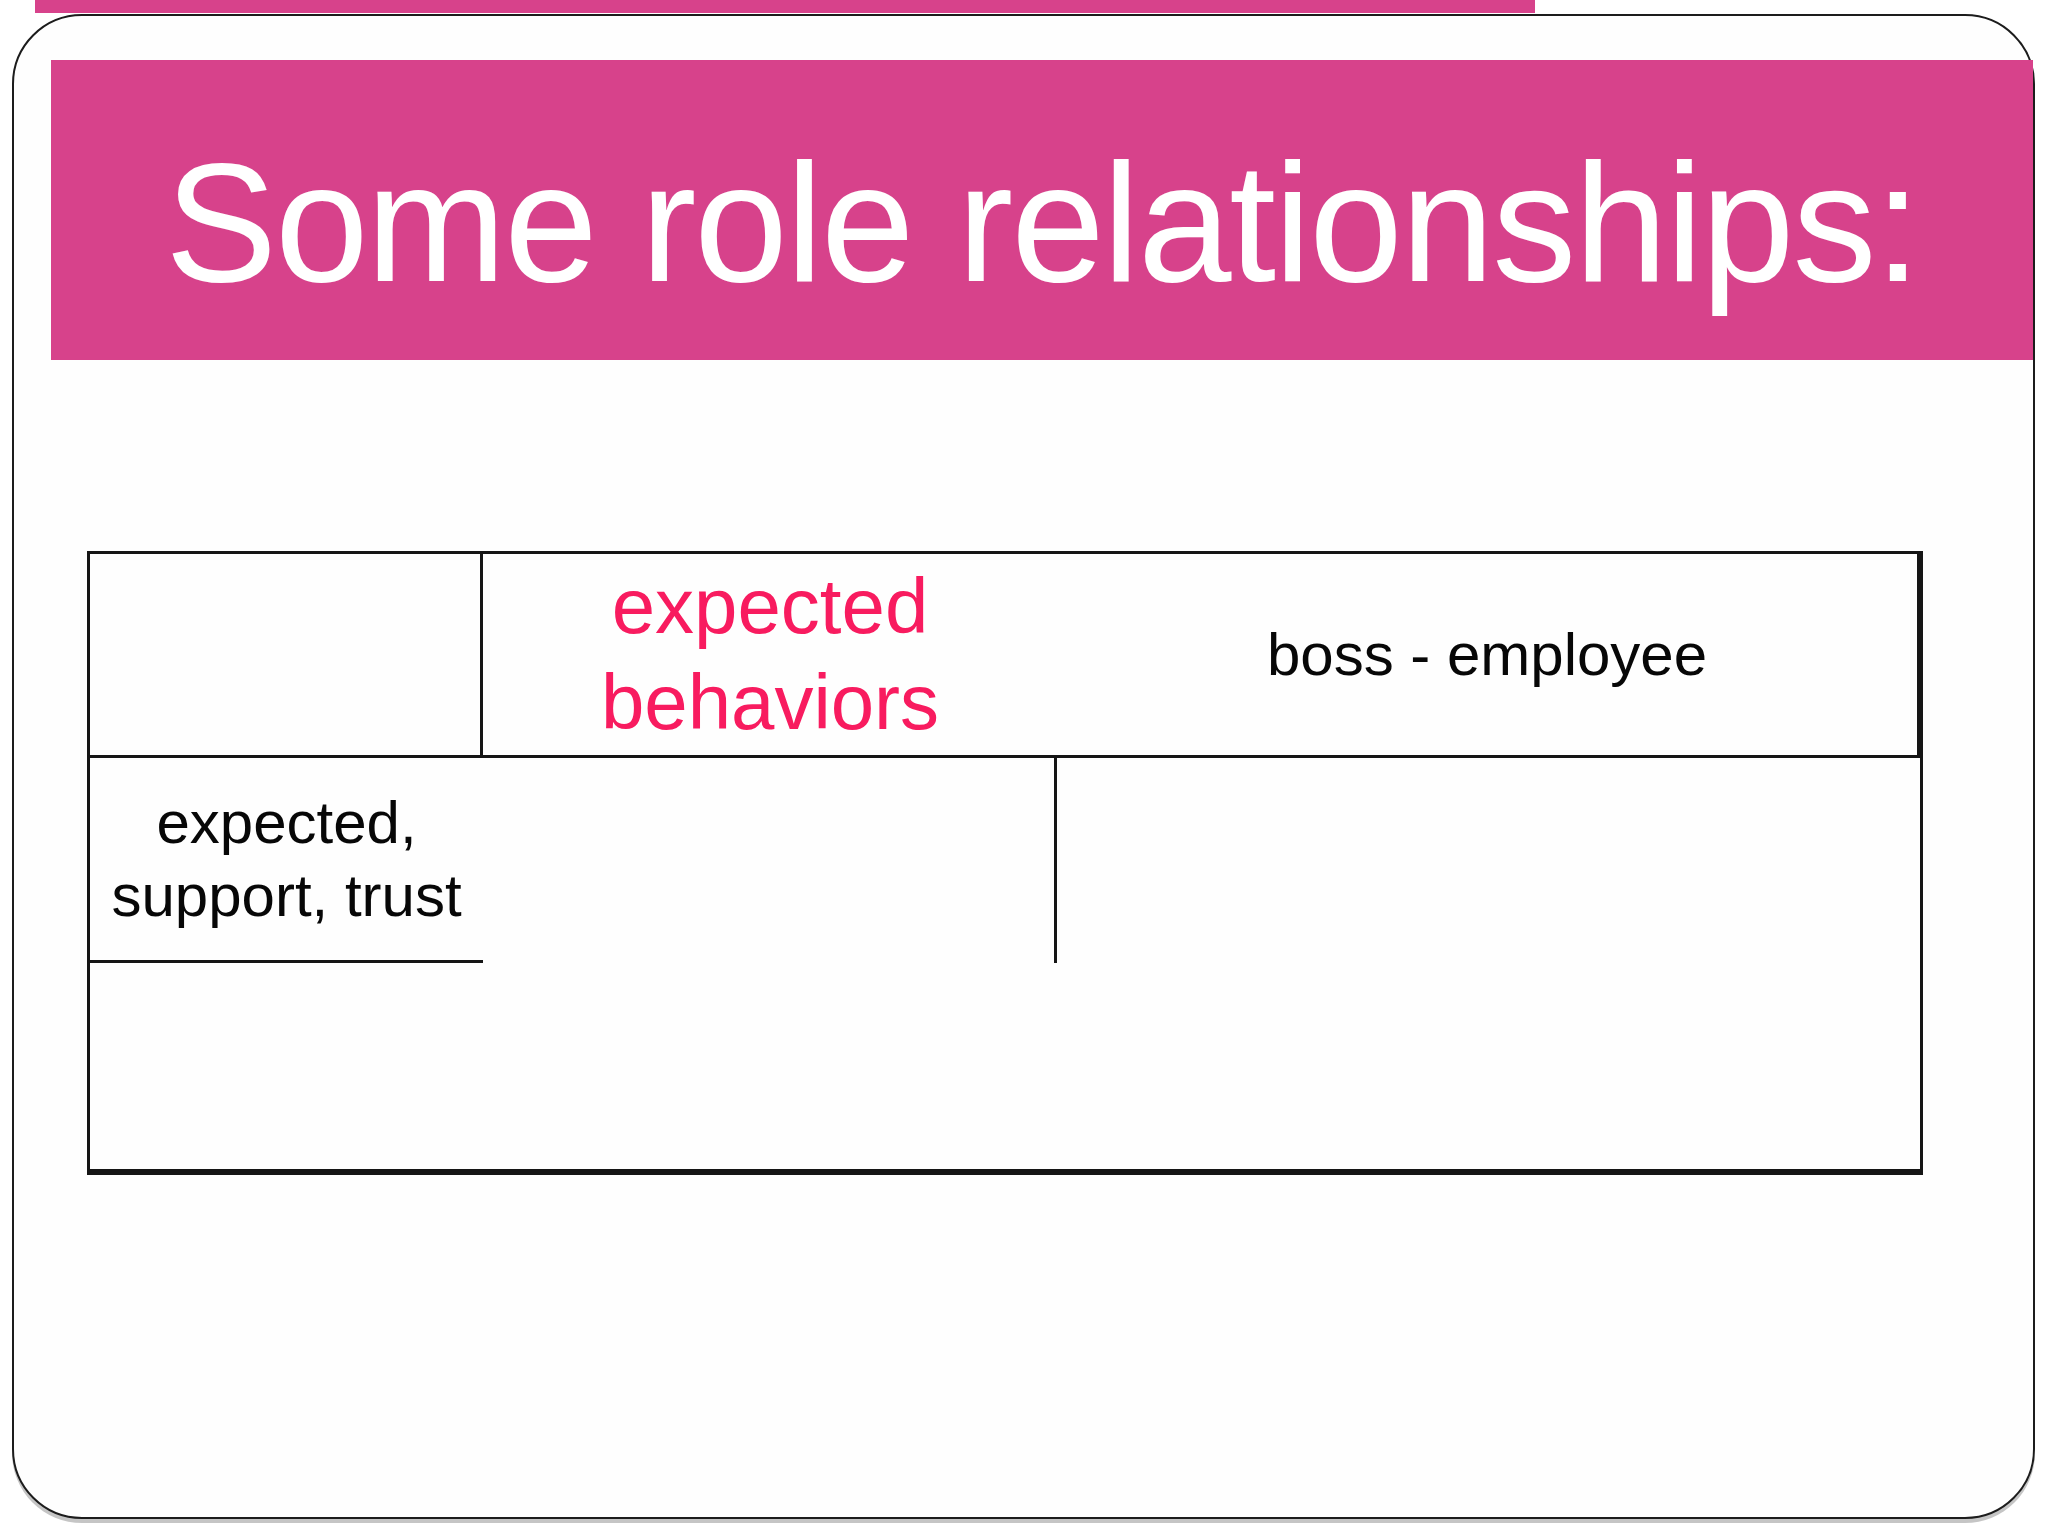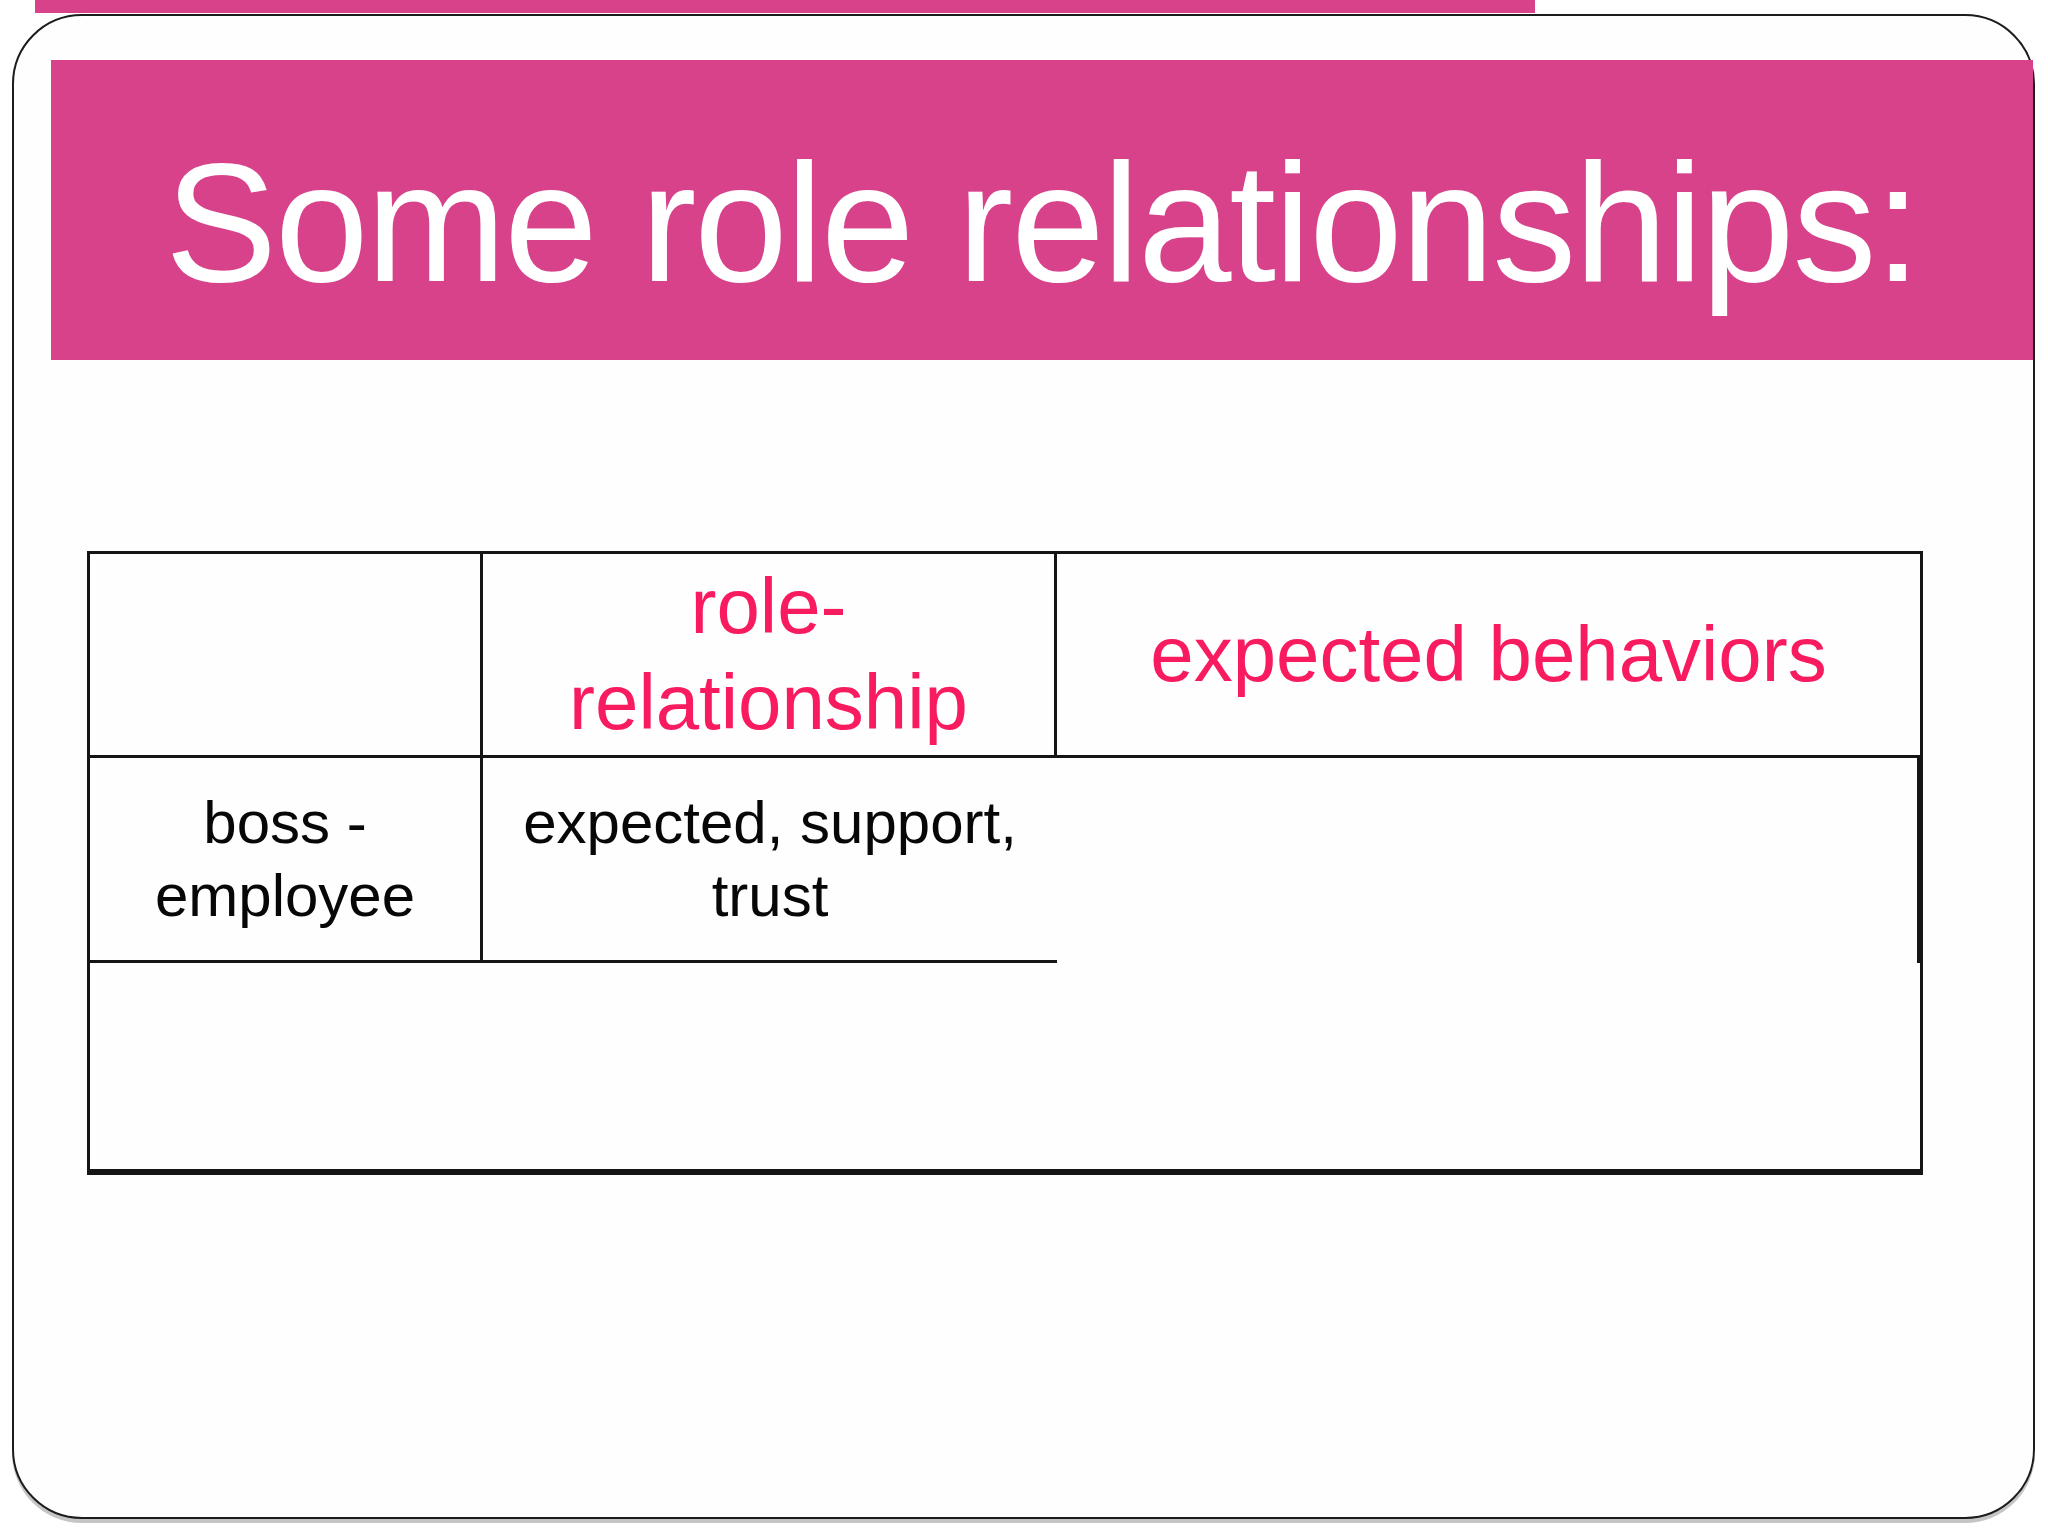--- a/index.html
+++ b/index.html
@@ -80,21 +80,20 @@
 
   <div class="slide-border"></div>
 
   <div class="title-bar">
     <div class="title-text">Some role relationships:</div>
   </div>
 
   <div class="role-table">
 
     <div class="cell hdr"></div>
-    <div class="cell hdr pink">role-relationship</div>
     <div class="cell hdr pink last-col">expected behaviors</div>
 
     <div class="cell">boss - employee</div>
     <div class="cell last-col">expected, support, trust</div>
 
     <div class="cell last-row"></div>
   </div>
 
 </div>
 

